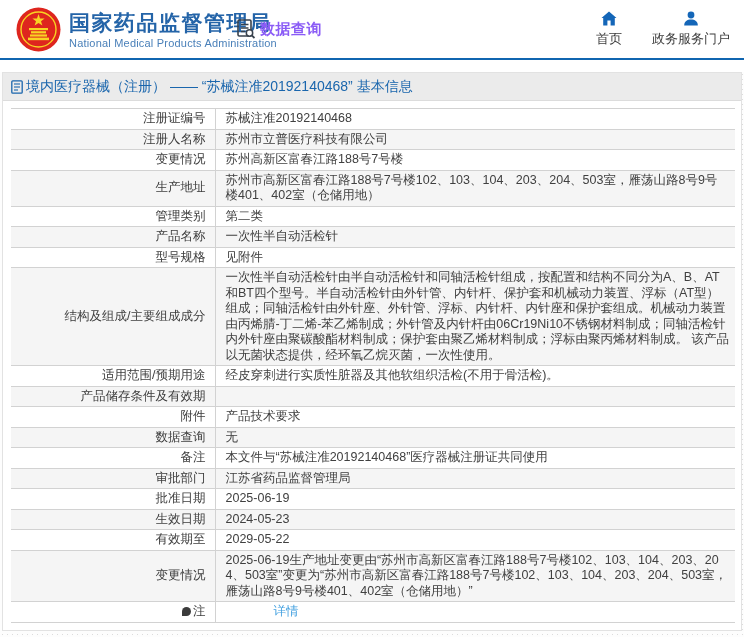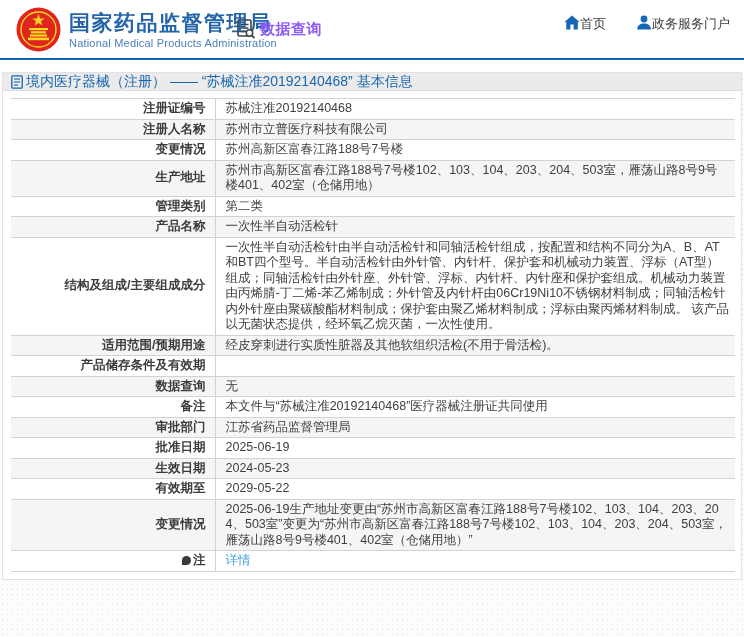--- a/index.html
+++ b/index.html
@@ -13,68 +13,68 @@
   .header { position:relative; height:58px; background:#fff; }
   .logo-group { position:absolute; left:16px; top:7px; display:flex; align-items:center; cursor:pointer; }
   .emblem { width:45px; height:45px; display:block; }
   .titles { margin-left:8px; }
   .title-cn { font-size:21px; font-weight:bold; color:#2464a8; letter-spacing:1.5px; line-height:25px; }
   .title-en { font-size:11px; color:#4a80b9; letter-spacing:0.2px; margin-top:2px; }
   .section-title { position:absolute; left:237px; top:19px; display:flex; align-items:center; cursor:pointer; }
   .section-title svg { width:19px; height:20px; }
   .section-label { font-size:15px; font-weight:bold; color:#8b5cf6; margin-left:4px; letter-spacing:0.5px; }
   .top-nav { position:absolute; right:14px; top:11px; display:flex; gap:30px; }
-  .nav-item { display:flex; flex-direction:row; align-items:center; cursor:pointer; }
+  .nav-item { display:flex; flex-direction:column; align-items:center; cursor:pointer; }
   .nav-item svg { width:16px; height:15px; }
   .nav-label { font-size:13px; color:#3d3d3d; margin-top:4px; white-space:nowrap; }
   .header-line { height:2px; background:#1065b0; }
 
   
   .page-body {
     height:577px;
     background-color:#fdfdfd;
     background-image:radial-gradient(circle,#dcdcdc 0.7px,rgba(0,0,0,0) 0.9px);
     background-size:5px 5px;
   }
   .content-card {
     margin:12px 2px 0 2px;
     background:#fff;
     border:1px solid #e2e2e2;
     padding-bottom:7px;
   }
 
   
   .breadcrumb {
-    height:18px; line-height:27px;
+    height:28px; line-height:27px;
     background:#ebebeb; border-bottom:1px solid #dcdcdc;
     padding-left:8px;
     font-size:14px; color:#1a66ad;
     display:flex; align-items:center;
   }
   .breadcrumb svg { width:12px; height:14px; margin-right:3px; flex:0 0 auto; }
   .breadcrumb-text { white-space:nowrap; }
 
   
   table.info { border-collapse:collapse; width:724px; margin:7px 8px 0 8px; table-layout:fixed; }
   table.info tr { border-bottom:1px solid #d2d2d2; }
   table.info tr:first-child { border-top:1px solid #d2d2d2; }
   table.info tr:nth-child(even) { background:#f5f5f5; }
   table.info th {
     width:204px; text-align:right; vertical-align:middle;
-    font-weight:bold; color:#3c3c3c;
+    font-weight:normal; color:#3c3c3c;
     padding:2px 9px 2px 4px;
     border-right:1px solid #d2d2d2;
     font-size:12.5px; line-height:15.5px;
   }
   table.info td {
     padding:2px 6px 2px 10px; vertical-align:middle;
     color:#404040; font-size:12.5px; line-height:15.5px;
     word-break:break-all;
   }
-  td a.detail-link { color:#42a0e0; text-decoration:none; cursor:pointer; }
+  td a.detail-link { color:#42a0e0; text-decoration:none; cursor:pointer;margin-left:48px; }
   .note-icon {
     display:inline-block; width:9px; height:9px; background:#3b3b3b;
     border-radius:50% 50% 50% 0; transform:rotate(0deg);
     margin-right:2px; vertical-align:-1px;
   }
 </style>
 </head>
 <body>
 
 <div class="header">
@@ -156,32 +156,40 @@
           </tr>
           <tr>
             <th>管理类别</th>
             <td>第二类</td>
           </tr>
           <tr>
             <th>产品名称</th>
             <td>一次性半自动活检针</td>
           </tr>
           <tr>
+            <th>型号规格</th>
+            <td>见附件</td>
+          </tr>
+          <tr>
             <th>结构及组成/主要组成成分</th>
             <td>一次性半自动活检针由半自动活检针和同轴活检针组成，按配置和结构不同分为A、B、AT和BT四个型号。半自动活检针由外针管、内针杆、保护套和机械动力装置、浮标（AT型）组成；同轴活检针由外针座、外针管、浮标、内针杆、内针座和保护套组成。机械动力装置由丙烯腈-丁二烯-苯乙烯制成；外针管及内针杆由06Cr19Ni10不锈钢材料制成；同轴活检针内外针座由聚碳酸酯材料制成；保护套由聚乙烯材料制成；浮标由聚丙烯材料制成。 该产品以无菌状态提供，经环氧乙烷灭菌，一次性使用。</td>
           </tr>
           <tr>
             <th>适用范围/预期用途</th>
             <td>经皮穿刺进行实质性脏器及其他软组织活检(不用于骨活检)。</td>
           </tr>
           <tr>
             <th>产品储存条件及有效期</th>
             <td>&nbsp;</td>
           </tr>
           <tr>
+            <th>附件</th>
+            <td>产品技术要求</td>
+          </tr>
+          <tr>
             <th>数据查询</th>
             <td>无</td>
           </tr>
           <tr>
             <th>备注</th>
             <td>本文件与“苏械注准20192140468”医疗器械注册证共同使用</td>
           </tr>
           <tr>
             <th>审批部门</th>
             <td>江苏省药品监督管理局</td>

